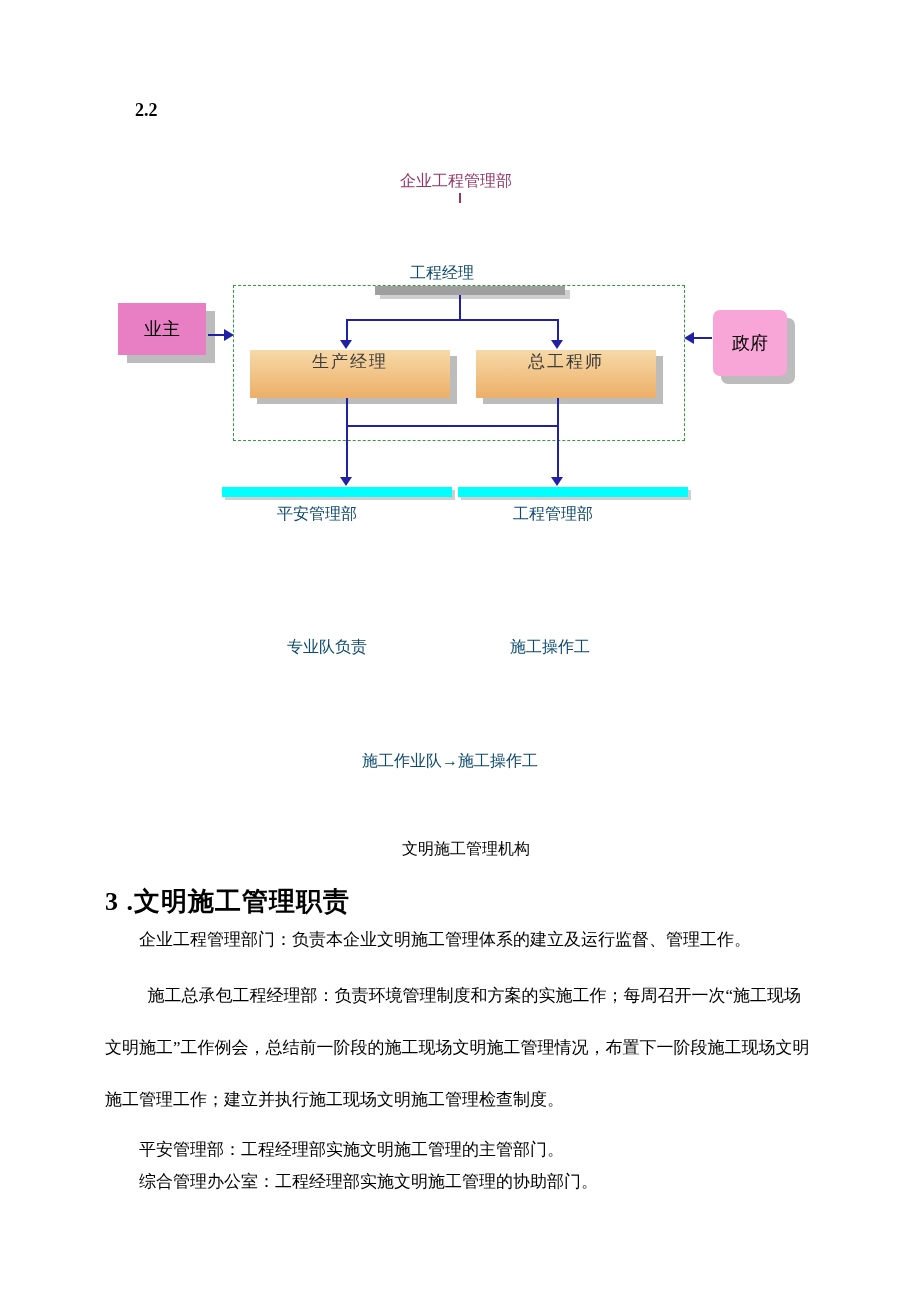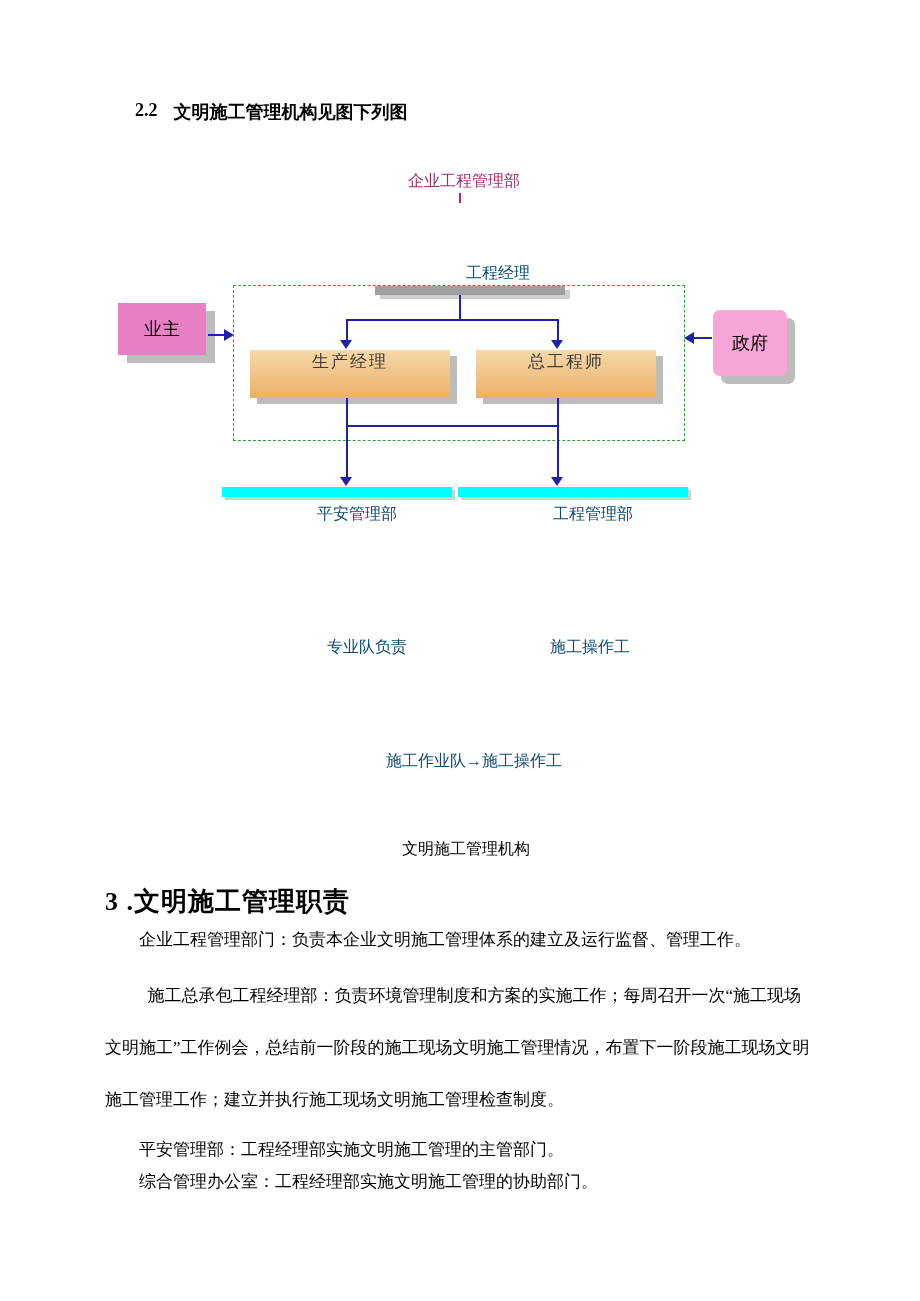--- a/index.html
+++ b/index.html
@@ -6,21 +6,21 @@
   html,body { background:#888; }
   .page {
     position:relative; width:920px; height:1301px; margin:0 auto;
     background:#ffffff; color:#000;
     font-family:"Liberation Serif","DejaVu Serif",serif;
     overflow:hidden;
   }
   .h22 { position:absolute; left:135px; top:100px; font-size:18px; font-weight:bold; display:flex; gap:16px; }
   .h3  { position:absolute; left:105px; top:884px; font-size:26px; font-weight:bold; letter-spacing:1px; }
 
-  .lbl { position:absolute; font-size:16px; text-align:right; white-space:nowrap; }
+  .lbl { position:absolute; font-size:16px; text-align:left; white-space:nowrap; }
   .purple { color:#993366; }
   .blue   { color:#0c4a6e; }
 
   .tick { position:absolute; left:459px; top:193px; width:2px; height:10px; background:#993366; }
 
   .graybar { position:absolute; left:375px; top:286px; width:190px; height:9px;
              background:#9f9f9f; box-shadow:5px 4px 0 #cfcfcf; }
 
   .line { position:absolute; background:#2121A8; }
   .ah   { position:absolute; width:0; height:0; }
@@ -54,21 +54,20 @@
 
   .caption { position:absolute; left:386px; top:839px; width:160px; text-align:center; font-size:16px; color:#000; }
 </style>
 </head>
 <body>
 
 <div class="page">
 
   <div class="h22">
     <span>2.2</span>
-    <span>文明施工管理机构见图下列图</span>
   </div>
 
   <div>
 
     <div class="lbl purple" style="left:400px; top:171px; width:120px;">企业工程管理部</div>
     <div class="tick"></div>
 
     <div class="lbl blue" style="left:410px; top:263px; width:120px;">工程经理</div>
     <div class="graybar"></div>
 

